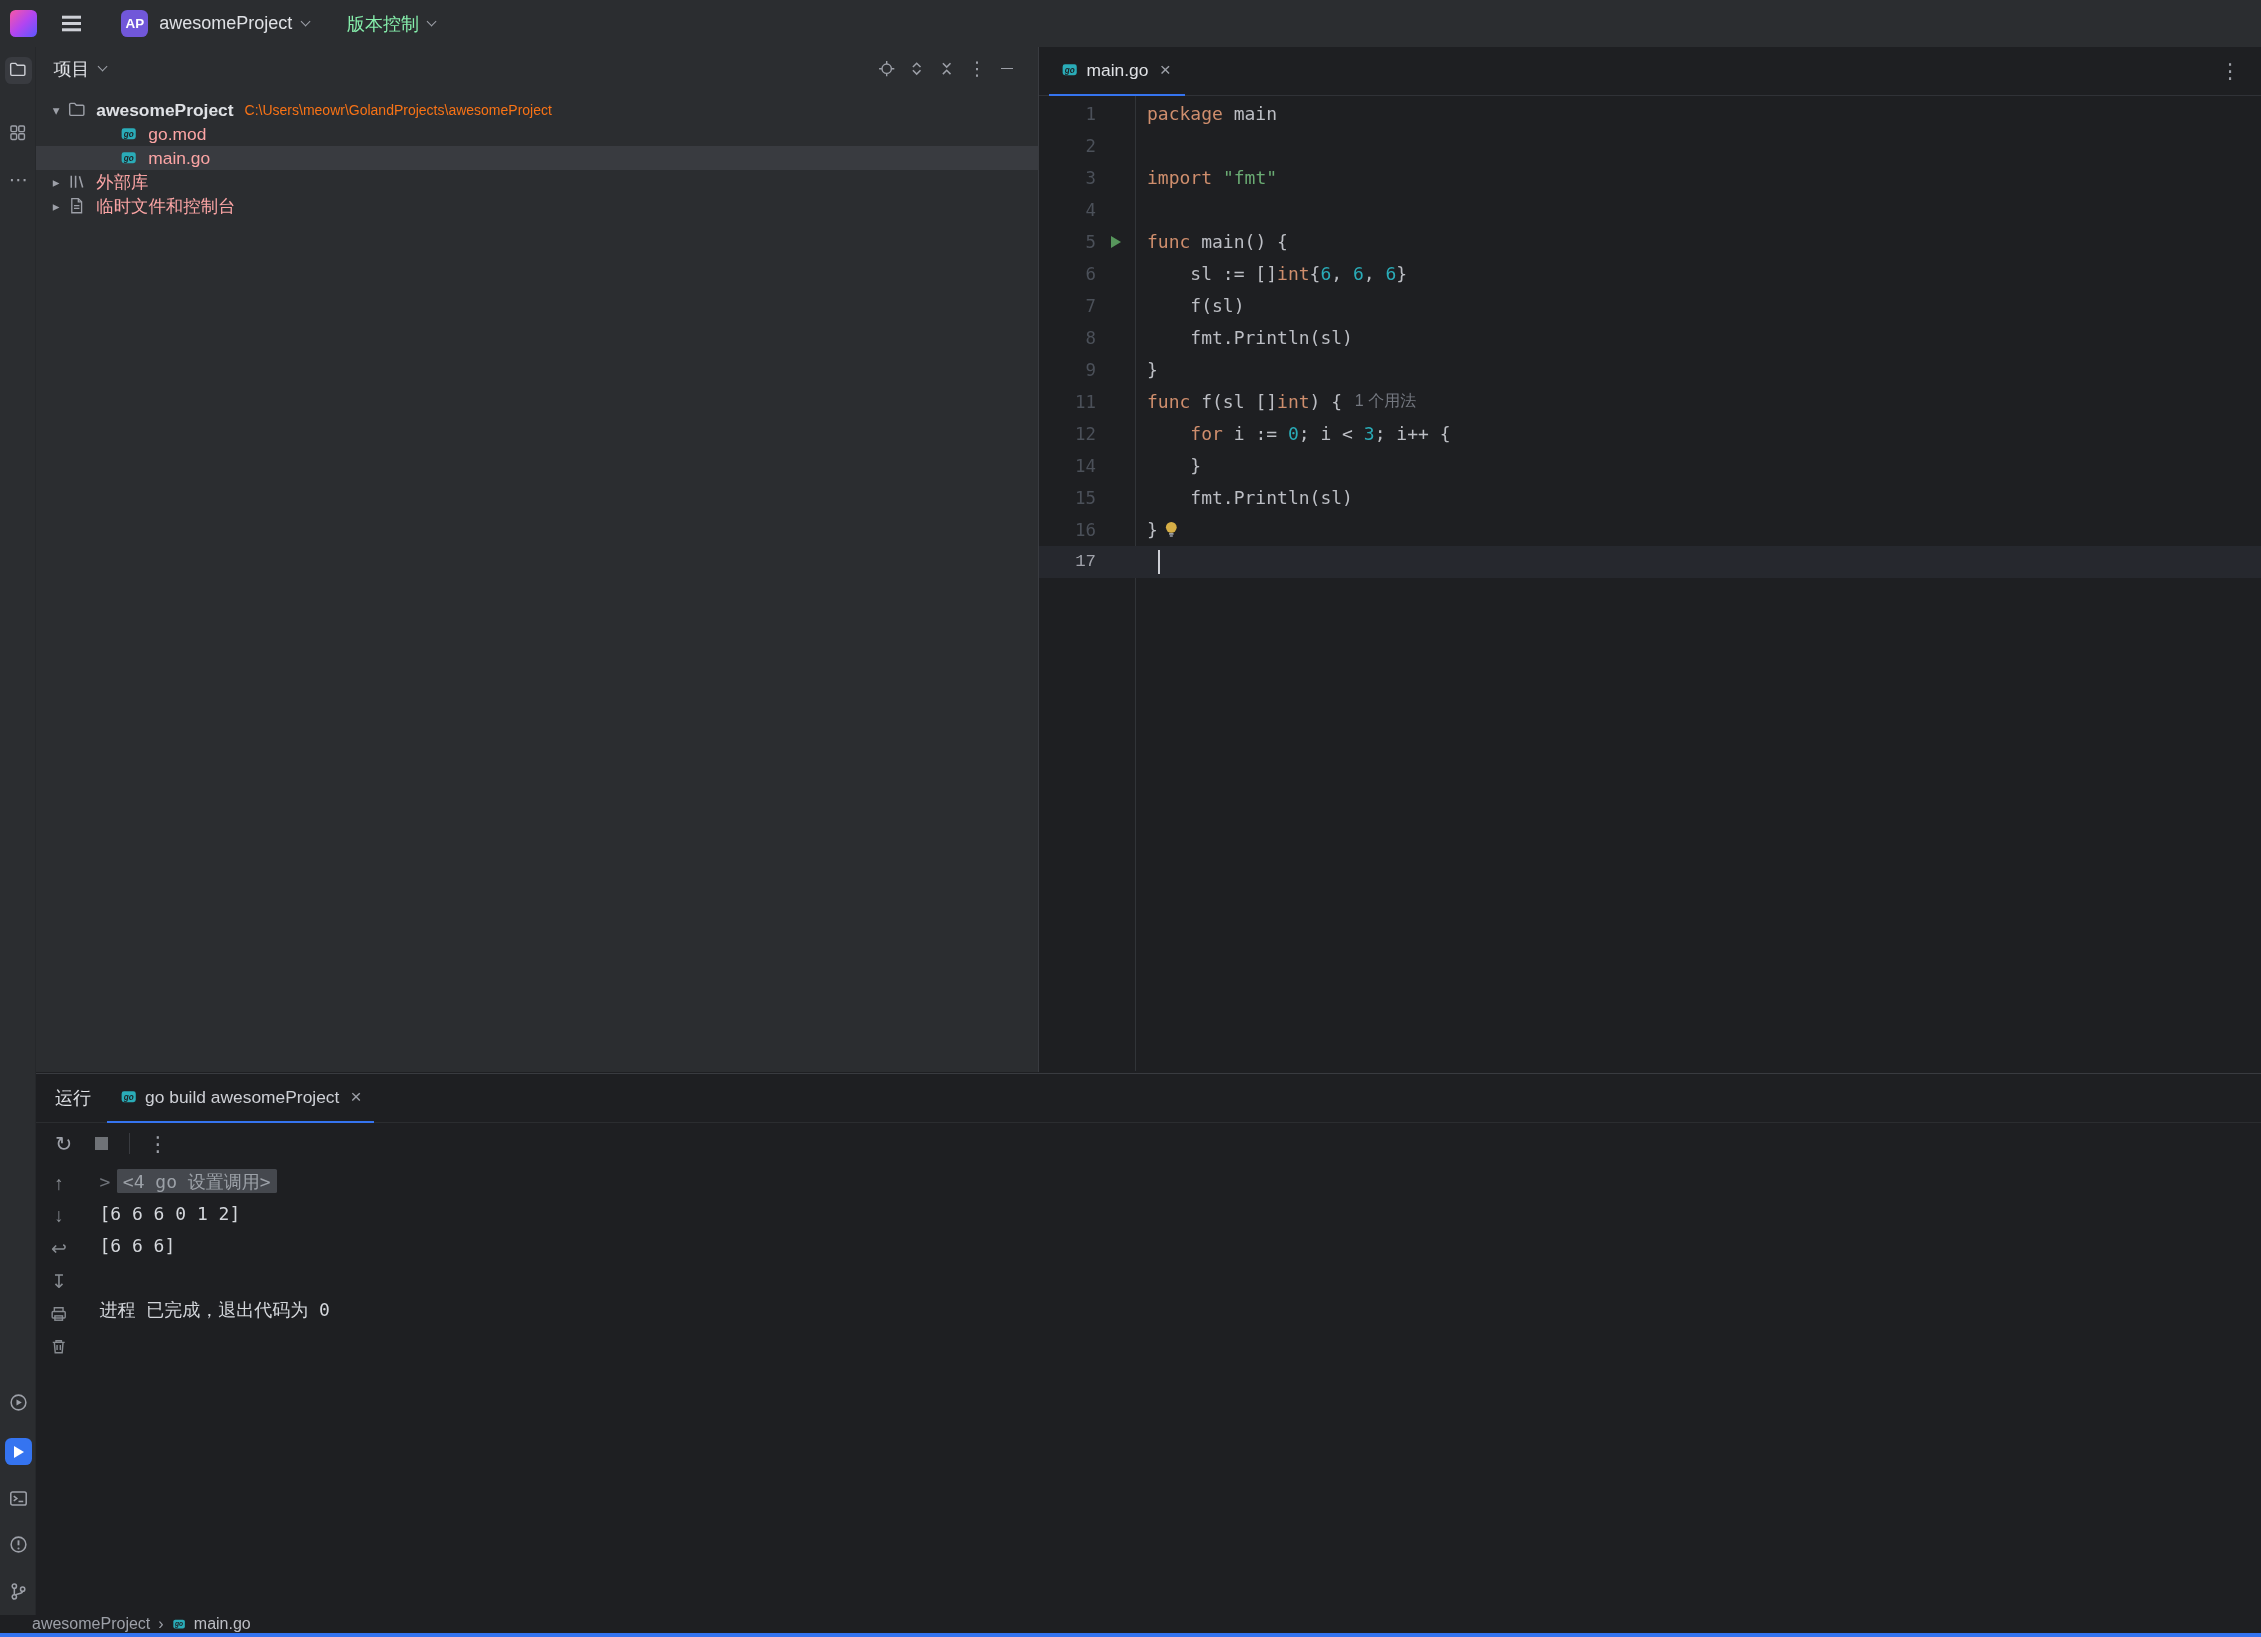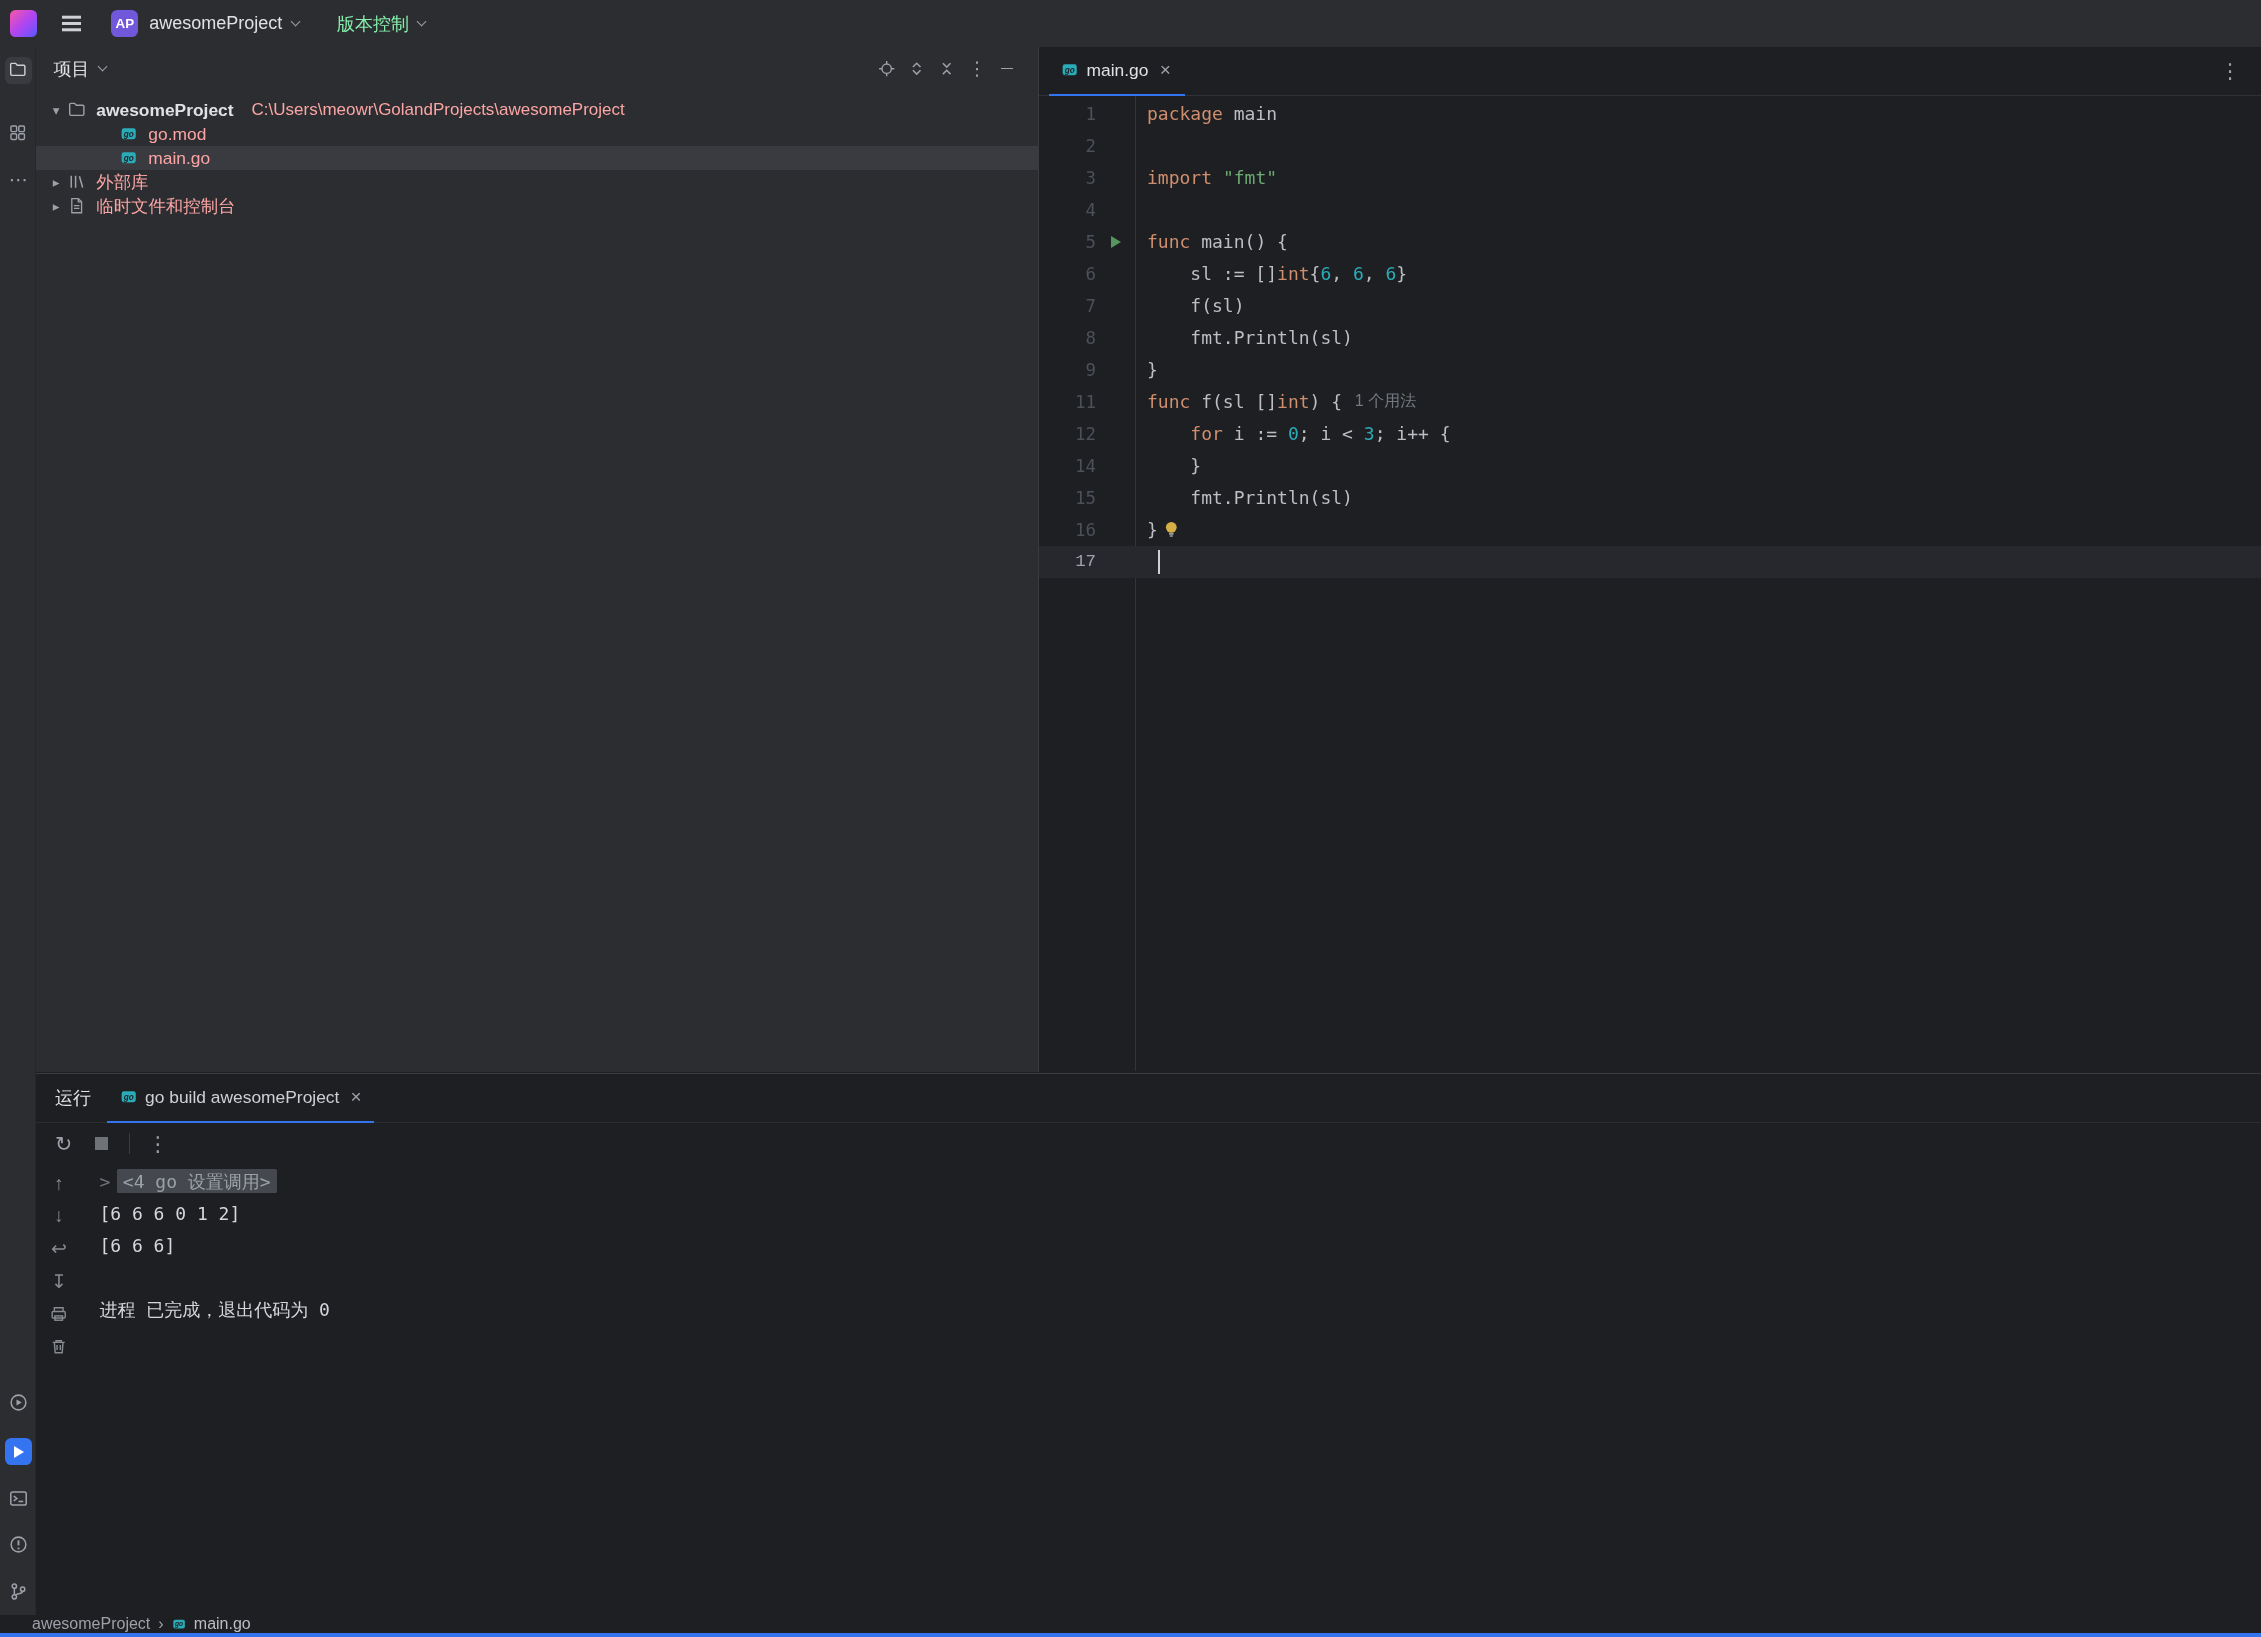--- a/index.html
+++ b/index.html
@@ -12,21 +12,21 @@
     overflow: hidden;
   }
   .abs { position:absolute; }
 
   
   .titlebar { left:0; top:0; width:2261px; height:47px; background:#2b2d30; display:flex; align-items:center; }
   .logo { width:27px; height:27px; margin-left:10.3px; border-radius:5.5px;
           background: linear-gradient(135deg,#f857a6 0%,#b345f0 50%,#5b57ff 100%); }
   .hamburger { width:19px; height:2.4px; background:#ced0d6; margin-left:25px;
                box-shadow: 0 6.3px 0 #ced0d6, 0 -6.3px 0 #ced0d6; }
-  .badge { width:27px; height:27px; margin-left:30px; border-radius:6.3px; background:var(--badge,#7157d9);
+  .badge { width:27px; height:27px; margin-left:40px; border-radius:6.3px; background:var(--badge,#7157d9);
            color:#fff; font-weight:bold; font-size:13.4px; display:flex; align-items:center; justify-content:center; }
   .tb-name { margin-left:11px; font-size:18px; color:#dfe1e5; }
   .chev { width:7.1px; height:7.1px; border-right:1.6px solid #9da0a8; border-bottom:1.6px solid #9da0a8;
           transform: rotate(45deg); margin-left:9.5px; margin-top:-4px; }
   .tb-vcs { margin-left:38px; font-size:18px; color:#86efac; }
 
   
   .stripe { left:0; top:47px; width:36px; height:1568px; background:#2b2d30; border-right:0.8px solid #26282b; }
   .sicon { position:absolute; left:4.7px; width:27px; height:27px; border-radius:6.3px;
            display:flex; align-items:center; justify-content:center; color:#9da0a8; font-size:19px; }
@@ -41,21 +41,21 @@
   .pspacer { flex:1; }
   .hicon { width:27px; height:27px; display:flex; align-items:center; justify-content:center; color:#9da0a8; margin-left:3.2px; font-size:19px; }
   .minusbar { width:12.7px; height:1.6px; background:#9da0a8; }
   .tree { padding-top:8px; }
   .tree-row { height:24px; display:flex; align-items:center; font-size:17.4px; }
   .tree-row.selected { background:var(--selection,#393b40); }
   .tree-chev { width:24px; text-align:center; color:#9da0a8; font-size:13.4px; flex:none; }
   .tree-icon { width:22px; height:17.4px; margin-right:6.3px; display:flex; align-items:center; flex:none; }
   .tree-label { color:#fca5a5; white-space:pre; }
   .tree-label.bold { font-weight:bold; color:#dfe1e5; }
-  .tree-path { color:#fca5a5; margin-left:18px; font-size:17px; white-space:pre; }
+  .tree-path { color:#f97316; margin-left:11px; font-size:14px; white-space:pre; }
 
   
   .editor { left:1038px; top:47px; width:1223px; height:1025px; background:#1e1f22; border-left:0.8px solid #393b40; }
   .etabbar { height:49px; display:flex; align-items:center; position:relative; border-bottom:0.8px solid #303237; }
   .etab { height:49px; display:flex; align-items:center; gap:8px; margin-left:9.5px; padding:0 14.2px 0 12.7px;
           border-bottom:2.4px solid var(--accent,#3574f0); }
   .etab-label { font-size:17.4px; color:#dfe1e5; }
   .close { color:#9da0a8; font-size:19px; margin-left:3.2px; }
   .ekebab { position:absolute; right:20.6px; color:#9da0a8; font-size:20.6px; }
   .ecode { position:relative; height:975px; padding-top:1.6px; font-family:"DejaVu Sans Mono", monospace; }

